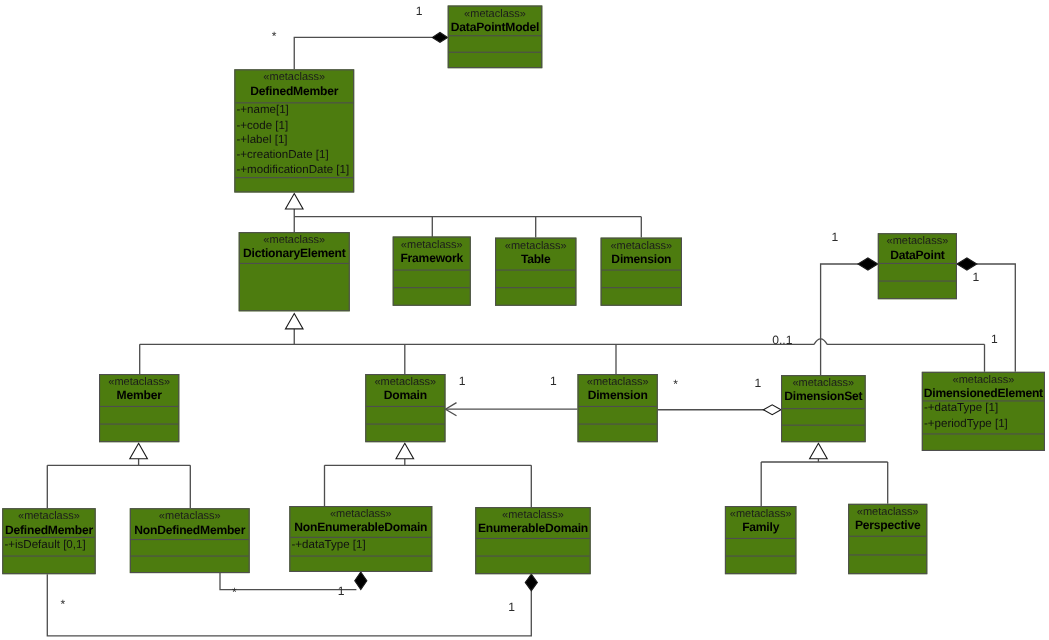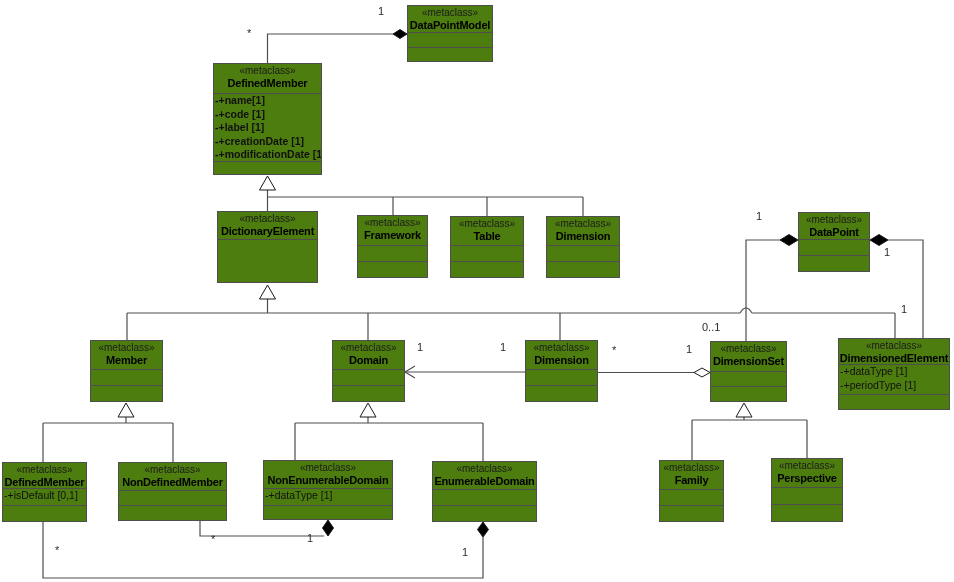--- a/index.html
+++ b/index.html
@@ -89,21 +89,21 @@
     </div>
     <div class="uml-empty"></div>
     <div class="uml-empty"></div>
   </div>
 
   <div class="uml-class" style="left:213px; top:63px; width:109px; height:112px;">
     <div class="uml-head" style="height:29px;">
       <div class="uml-stereo">«metaclass»</div>
       <div class="uml-cname">DefinedMember</div>
     </div>
-    <div class="uml-attrs" style="height:68px;font-weight:bold;">
+    <div class="uml-attrs" style="height:68px;">
       <div class="uml-attr">-+name[1]</div>
       <div class="uml-attr">-+code [1]</div>
       <div class="uml-attr">-+label [1]</div>
       <div class="uml-attr">-+creationDate [1]</div>
       <div class="uml-attr">-+modificationDate [1]</div>
     </div>
     <div class="uml-empty"></div>
   </div>
 
   <div class="uml-class" style="left:217px; top:211px; width:101px; height:72px;">
@@ -252,21 +252,21 @@
       <div class="uml-stereo">«metaclass»</div>
       <div class="uml-cname">Perspective</div>
     </div>
     <div class="uml-empty"></div>
     <div class="uml-empty"></div>
   </div>
 
   <span class="mult" style="left:378px; top:6px;">1</span>
   <span class="mult" style="left:247px; top:28px;">*</span>
   <span class="mult" style="left:756px; top:211px;">1</span>
-  <span class="mult" style="left:702px; top:322px;">0..1</span>
+  <span class="mult" style="left:702px; top:305px;">0..1</span>
   <span class="mult" style="left:884px; top:247px;">1</span>
   <span class="mult" style="left:901px; top:304px;">1</span>
   <span class="mult" style="left:417px; top:342px;">1</span>
   <span class="mult" style="left:500px; top:342px;">1</span>
   <span class="mult" style="left:612px; top:345px;">*</span>
   <span class="mult" style="left:686px; top:344px;">1</span>
   <span class="mult" style="left:211px; top:534px;">*</span>
   <span class="mult" style="left:307px; top:533px;">1</span>
   <span class="mult" style="left:55px; top:545px;">*</span>
   <span class="mult" style="left:462px; top:547px;">1</span>

